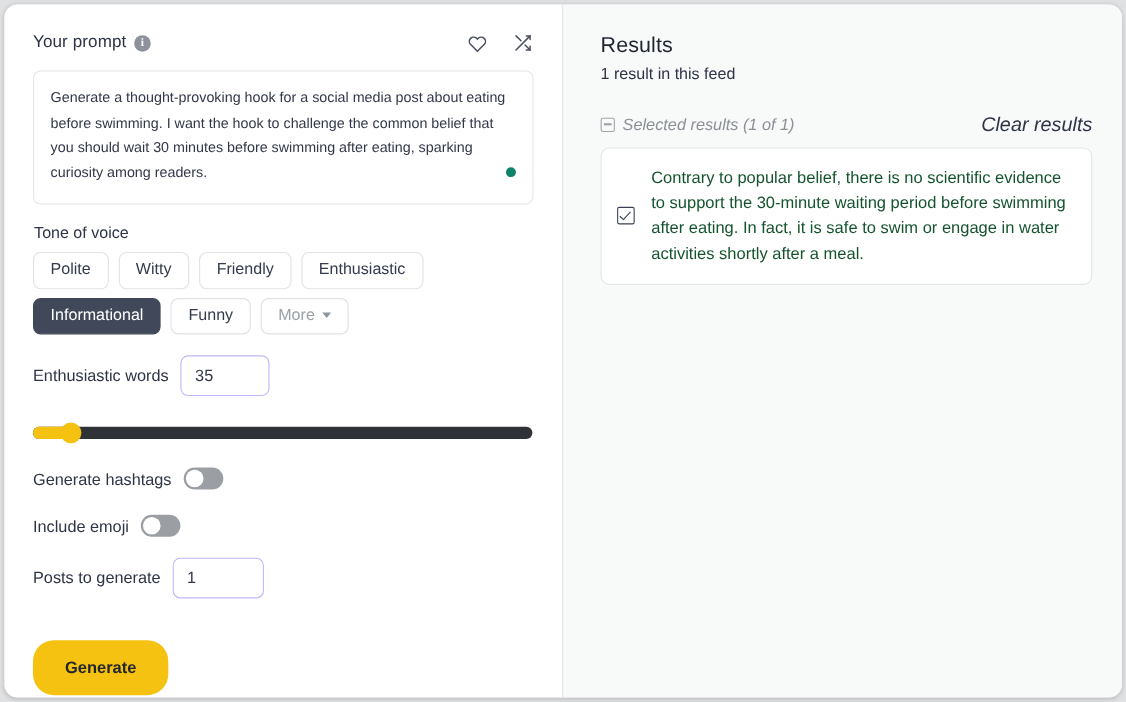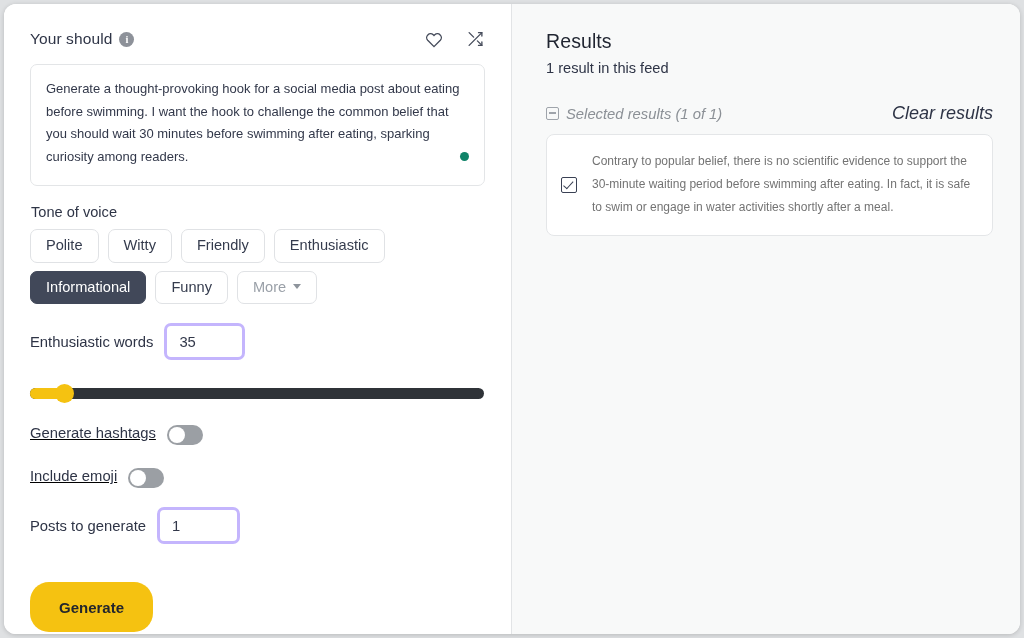--- a/index.html
+++ b/index.html
@@ -135,21 +135,21 @@
     display: flex;
     align-items: center;
     margin-top: 19px;
   }
   .field-label {
     font-size: 14.8px;
     color: #2e3446;
     margin-right: 11px;
   }
   .num-input {
-    border: 3px solid #c4b5fd;
+    border: 1px solid #c4b5fd;
     border-radius: 7px;
     height: 37px;
     width: 81px;
     padding: 0 12px;
     font-size: 14.8px;
     color: #32384a;
     background: #fff;
     font-family: "Liberation Sans", sans-serif;
     outline: none;
   }
@@ -182,23 +182,22 @@
   .slider-thumb {
     position: absolute;
     left: 25px;
     width: 19px; height: 19px;
     border-radius: 50%;
     background: #f5c211;
   }
 
   .toggle-row {
     display: flex;
-    align-items: flex-start;
+    align-items: flex-end;
     margin-top: 23px;
-    text-decoration: underline;
   }
   .toggle-label {
     font-size: 14.8px;
     color: #2e3446;
     margin-right: 11px;
   }
   .toggle {
     width: 36px; height: 20px;
     border-radius: 11px;
     background: #9b9fa4;
@@ -300,34 +299,34 @@
   .checkbox::after {
     content: "";
     position: absolute;
     left: 4.4px; top: 1.2px;
     width: 4px; height: 8.5px;
     border: solid #3a4154;
     border-width: 0 1.9px 1.9px 0;
     transform: rotate(42deg);
   }
   .result-text {
-    font-size: 12px;
+    font-size: 15px;
     line-height: 23px;
-    color: #737373;
+    color: #14532d;
   }
 </style>
 </head>
 <body>
 
 <div class="window">
 
   <div class="left-panel">
 
     <div class="prompt-header">
-      <span class="prompt-label">Your should</span>
+      <span class="prompt-label">Your prompt</span>
       <span class="info-icon">i</span>
       <div class="header-icons">
         <span class="icon-btn">
           <svg width="18" height="17" viewBox="0 0 24 22" fill="none" stroke="currentColor" stroke-width="1.8">
             <path d="M12 20.5 3.6 12.1a5.2 5.2 0 0 1 7.4-7.3l1 1 1-1a5.2 5.2 0 0 1 7.4 7.3L12 20.5z"></path>
           </svg>
         </span>
         <span class="icon-btn">
           <svg width="19" height="18" viewBox="0 0 24 24" fill="none" stroke="currentColor" stroke-width="1.8" stroke-linecap="round" stroke-linejoin="round">
             <path d="M16 3.5h4.5V8"></path>

